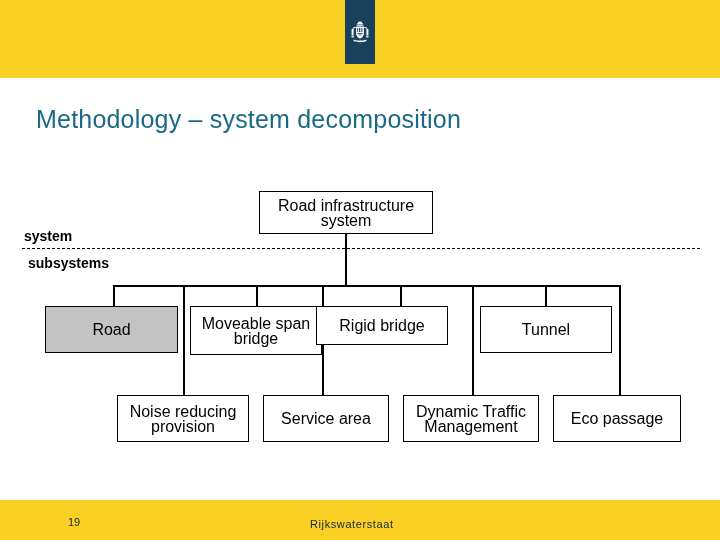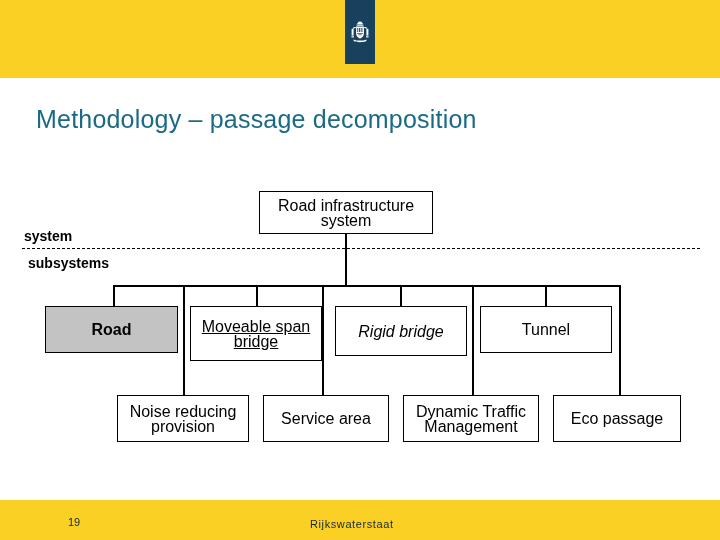--- a/index.html
+++ b/index.html
@@ -136,21 +136,21 @@
           <rect x="8.0" y="14.0" width="6.0" height="0.7"></rect>
           <rect x="9.2" y="15.5" width="3.6" height="0.7"></rect>
         </g>
 
         <path d="M4.6 20.4 c3.0 1.6 9.8 1.6 12.8 0 l0 1.6 c-3.0 1.6 -9.8 1.6 -12.8 0 z"></path>
       </g>
     </svg>
   </div>
 </div>
 
-<div class="slide-title">Methodology – passage decomposition</div>
+<div class="slide-title">Methodology – system decomposition</div>
 
 <div class="diagram">
 
   <div class="tier-label" style="left:24px; top:48px;">system</div>
   <div class="tier-label" style="left:28px; top:75px;">subsystems</div>
 
   <div class="divider" style="left:22px; top:68px; width:678px;"></div>
 
   <div class="node" style="left:259px; top:11px; width:174px; height:43px;">Road infrastructure system</div>
 
@@ -161,23 +161,23 @@
   <div class="conn v" style="left:113px; top:105px; height:21px;"></div>
   <div class="conn v" style="left:256px; top:105px; height:21px;"></div>
   <div class="conn v" style="left:400px; top:105px; height:21px;"></div>
   <div class="conn v" style="left:545px; top:105px; height:21px;"></div>
 
   <div class="conn v" style="left:183px; top:105px; height:110px;"></div>
   <div class="conn v" style="left:322px; top:105px; height:110px;"></div>
   <div class="conn v" style="left:472px; top:105px; height:110px;"></div>
   <div class="conn v" style="left:619px; top:105px; height:110px;"></div>
 
-  <div class="node filled" style="left:45px; top:126px; width:133px; height:47px;font-weight:bold;">Road</div>
-  <div class="node" style="left:190px; top:126px; width:132px; height:55px;text-decoration:underline;">Moveable span bridge</div>
-  <div class="node" style="left:335px; top:126px; width:132px; height:50px;font-style:italic;">Rigid bridge</div>
+  <div class="node filled" style="left:45px; top:126px; width:133px; height:47px;">Road</div>
+  <div class="node" style="left:190px; top:126px; width:132px; height:49px;">Moveable span bridge</div>
+  <div class="node" style="left:316px; top:126px; width:132px; height:39px;">Rigid bridge</div>
   <div class="node" style="left:480px; top:126px; width:132px; height:47px;">Tunnel</div>
 
   <div class="node" style="left:263px; top:215px; width:126px; height:47px;">Service area</div>
   <div class="node" style="left:117px; top:215px; width:132px; height:47px;">Noise reducing provision</div>
   <div class="node" style="left:553px; top:215px; width:128px; height:47px;">Eco passage</div>
   <div class="node" style="left:403px; top:215px; width:136px; height:47px;">Dynamic Traffic Management</div>
 </div>
 
 <div class="footer-band"></div>
 <div class="slide-number">19</div>

